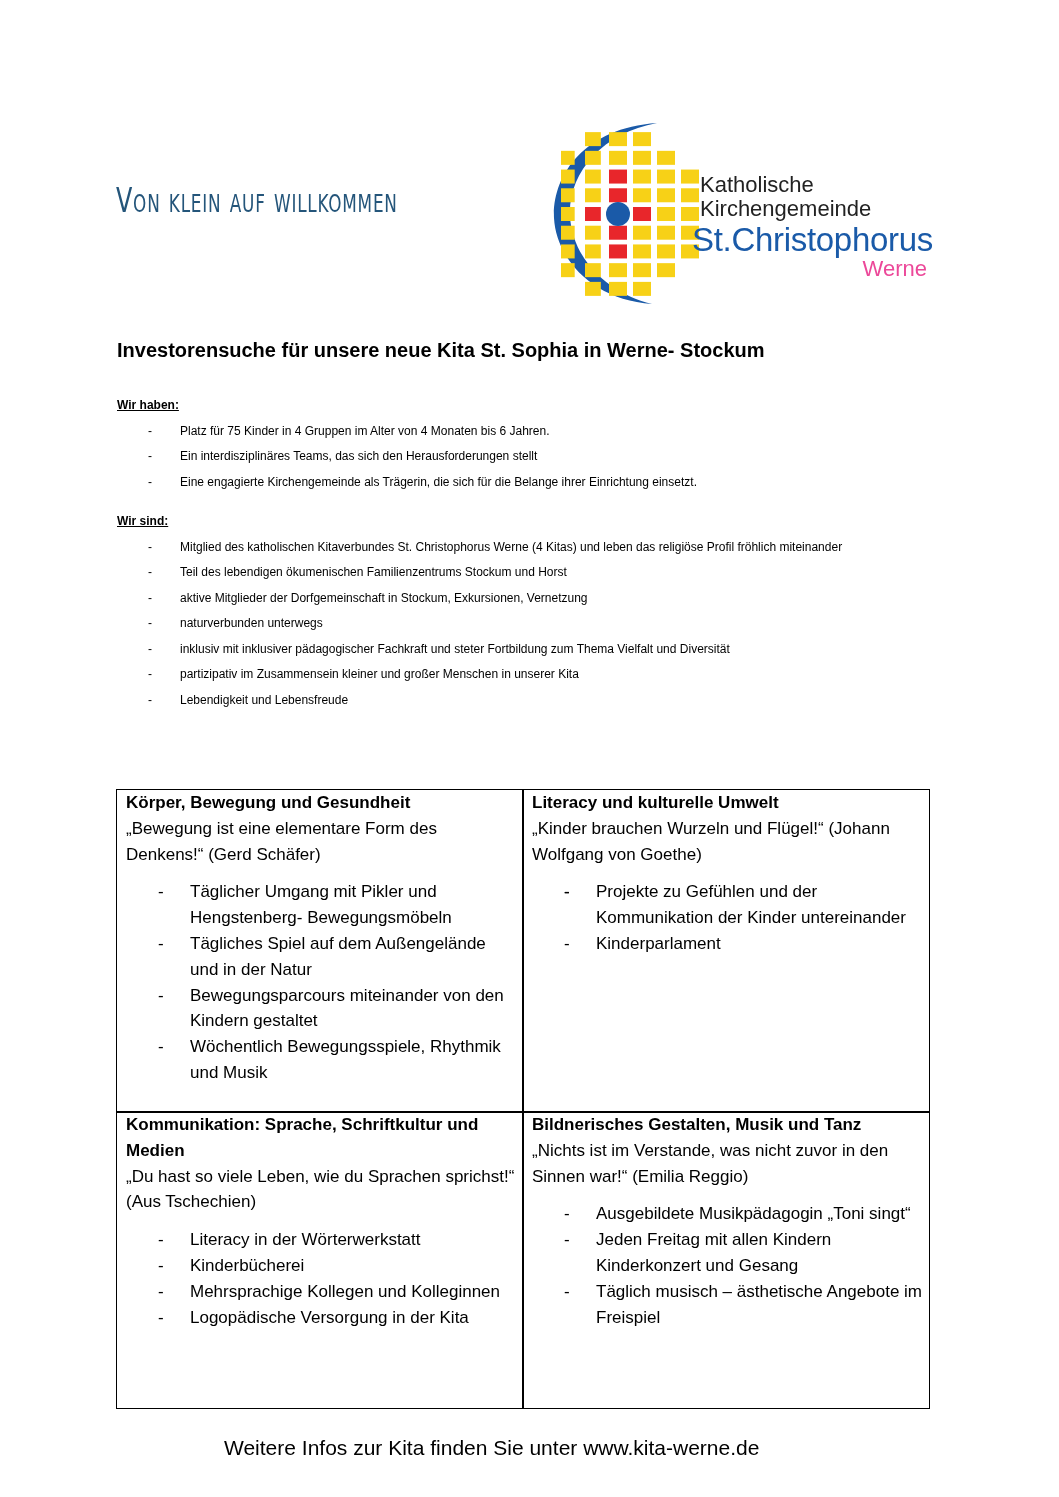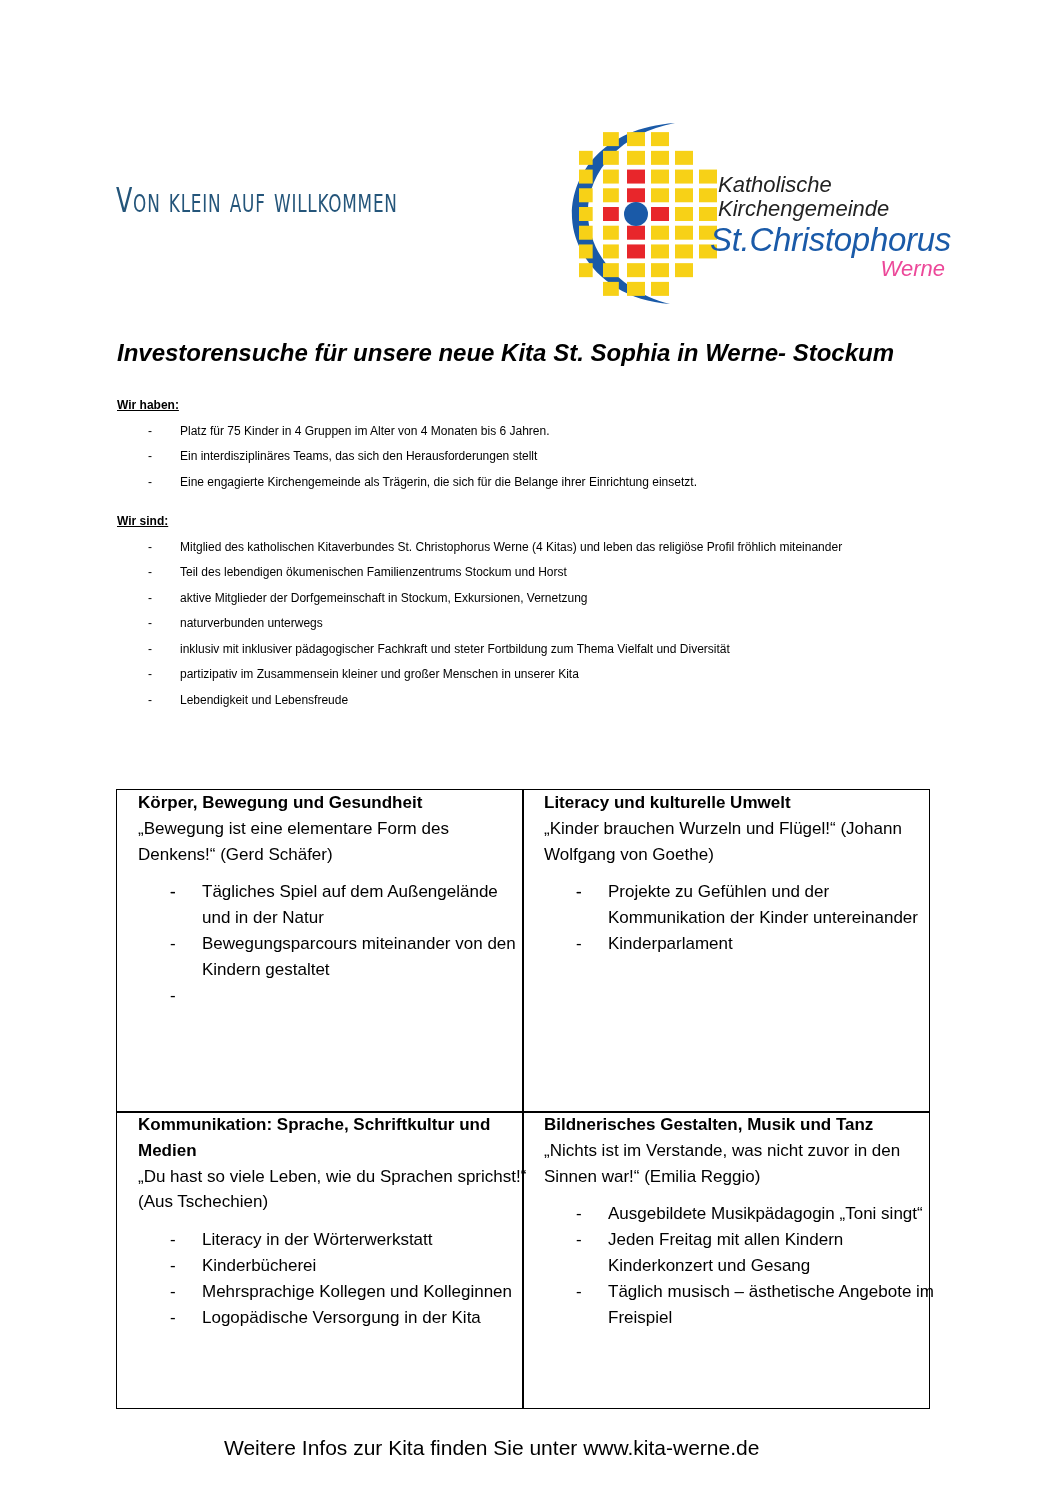--- a/index.html
+++ b/index.html
@@ -3,40 +3,40 @@
 <meta charset="utf-8">
 <style>
   html, body { margin: 0; padding: 0; background: #ffffff; }
   body { width: 1059px; height: 1497px; position: relative; overflow: hidden;
          font-family: "Liberation Sans", "DejaVu Sans", sans-serif; color: #000; }
 
   .tagline { position: absolute; left: 116px; top: 180px; font-family: "DejaVu Sans Condensed", "DejaVu Sans", sans-serif;
              font-size: 34px; color: #24557a; letter-spacing: 1px; font-variant: small-caps; font-weight: 400;
              transform: scaleX(0.78); transform-origin: left center; white-space: nowrap; }
 
-  .logo { position: absolute; left: 570px; top: 118px; width: 395px; height: 190px; font-style: italic; }
+  .logo { position: absolute; left: 552px; top: 118px; width: 395px; height: 190px; }
   .logo svg { position: absolute; left: 0; top: 0; }
   .logo-text { position: absolute; left: 148px; top: 56px; line-height: 1; }
   .logo-line1, .logo-line2 { font-size: 22px; color: #222; display: block; white-space: nowrap; }
   .logo-line1 { margin-bottom: 2px; }
   .logo-line3 { display: block; font-size: 33px; color: #1a5aa8; margin-left: -8px; margin-top: 3px; white-space: nowrap; letter-spacing: -0.3px; }
   .logo-line4 { display: block; font-size: 22px; color: #ec4899; text-align: right; margin-top: 2px; padding-right: 6px; }
 
-  .headline { position: absolute; left: 117px; top: 339px; font-size: 24px; font-weight: bold; white-space: nowrap; font-style: italic; }
+  .headline { position: absolute; left: 117px; top: 339px; font-size: 20px; font-weight: bold; white-space: nowrap; }
 
   .section { position: absolute; left: 117px; font-size: 12px; line-height: 25.5px; width: 815px; }
   .section-label { font-weight: bold; text-decoration: underline; display: block; }
   .bullets { list-style: none; margin: 0; padding: 0; }
   .bullets li { position: relative; padding-left: 63px; }
   .bullets li .dash { position: absolute; left: 31px; top: 0; }
 
   .grid { position: absolute; left: 116px; top: 789px; width: 814px; height: 620px; border: 1.5px solid #000; box-sizing: border-box; }
   .vline { position: absolute; left: 405px; top: 0; bottom: 0; width: 1.5px; background: #000; }
   .hline { position: absolute; left: 0; right: 0; top: 321px; height: 1.5px; background: #000; }
-  .cell { position: absolute; font-size: 17px; line-height: 25.8px; margin-left: 12px; }
+  .cell { position: absolute; font-size: 17px; line-height: 25.8px; }
   .cell-title { font-weight: bold; display: block; }
   .cell-quote { display: block; margin-bottom: 12px; }
   .cell .bullets li { padding-left: 64px; }
   .cell .bullets li .dash { left: 32px; }
 
   .footer { position: absolute; left: 224px; top: 1436px; font-size: 21px; white-space: nowrap; }
 </style>
 </head>
 <body>
 
@@ -128,24 +128,24 @@
 </div>
 
 <div class="grid">
   <div class="vline"></div>
   <div class="hline"></div>
 
   <div class="cell" style="left:9px; top:0px; width:392px;">
     <span class="cell-title">Körper, Bewegung und Gesundheit</span>
     <span class="cell-quote">„Bewegung ist eine elementare Form des Denkens!“ (Gerd Schäfer)</span>
     <ul class="bullets">
-        <li><span class="dash">-</span></li>
+        <li><span class="dash">-</span><span>Täglicher Umgang mit Pikler und Hengstenberg- Bewegungsmöbeln</span></li>
         <li><span class="dash">-</span><span>Tägliches Spiel auf dem Außengelände und in der Natur</span></li>
         <li><span class="dash">-</span><span>Bewegungsparcours miteinander von den Kindern gestaltet</span></li>
-        <li><span class="dash">-</span></li>
+        <li><span class="dash">-</span><span>Wöchentlich Bewegungsspiele, Rhythmik und Musik</span></li>
       </ul>
   </div>
 
   <div class="cell" style="left:415px; top:0px; width:392px;">
     <span class="cell-title">Literacy und kulturelle Umwelt</span>
     <span class="cell-quote">„Kinder brauchen Wurzeln und Flügel!“ (Johann Wolfgang von Goethe)</span>
     <ul class="bullets">
         <li><span class="dash">-</span></li>
         <li><span class="dash">-</span><span>Projekte zu Gefühlen und der Kommunikation der Kinder untereinander</span></li>
         <li><span class="dash">-</span><span>Kinderparlament</span></li>

